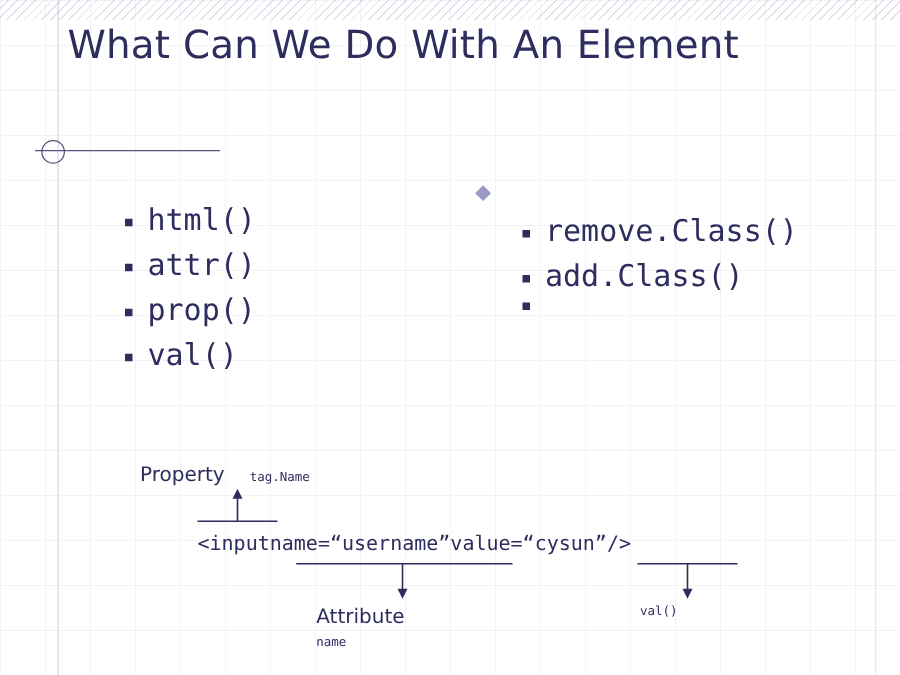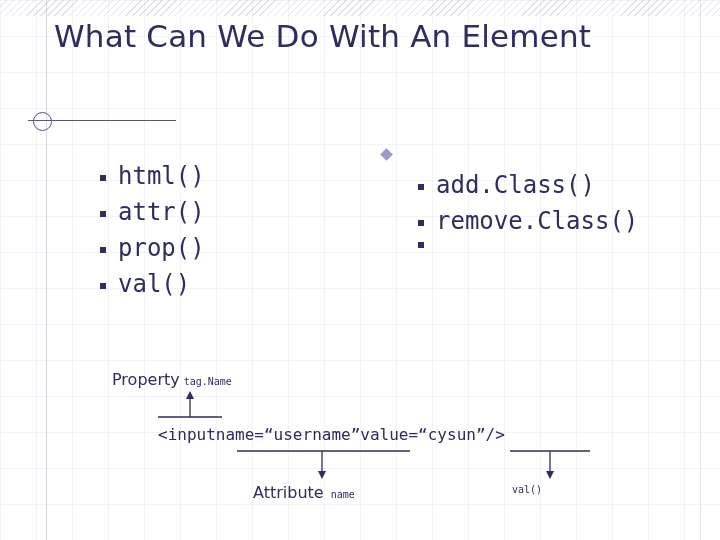--- a/index.html
+++ b/index.html
@@ -163,23 +163,23 @@
 
   .dlabel {
     position: absolute;
     color: #2d2d5e;
     white-space: nowrap;
   }
   .sans16 { font-family: "DejaVu Sans", sans-serif; font-size: 16px; }
   .mono15 { font-family: "DejaVu Sans Mono", monospace; font-size: 10px; }
   .mono16 { font-family: "DejaVu Sans Mono", monospace; font-size: 16px; }
 
-  .prop-row  { left: 112px; top: 370px; display: flex; align-items: baseline; gap: 4px; }
+  .prop-row  { left: 112px; top: 370px; display: flex; align-items: baseline; gap: 20px; }
   .code-row  { left: 158px; top: 425px; display: flex; align-items: baseline; gap: 0px; }
-  .attr-row  { left: 253px; top: 483px; display: flex; align-items: baseline; gap: 7px; }
+  .attr-row  { left: 253px; top: 483px; display: flex; align-items: baseline; gap: 7px; flex-direction: column; }
   .valfn     { left: 512px; top: 484px; }
 </style>
 </head>
 <body>
 
 <div id="slide">
 
   <div class="grid"></div>
   <div class="top-strip"></div>
   <div class="v-accent"></div>
@@ -208,25 +208,25 @@
       <span>val()</span>
     </div>
   </div>
 
   <div class="col col-right">
     <div class="l1">
       <span class="diamond"></span>
     </div>
     <div class="l2">
       <span class="sq"></span>
+      <span>remove.Class()</span>
+    </div>
+    <div class="l2">
+      <span class="sq"></span>
       <span>add.Class()</span>
-    </div>
-    <div class="l2">
-      <span class="sq"></span>
-      <span>remove.Class()</span>
     </div>
     <div class="l2">
       <span class="sq"></span>
     </div>
   </div>
 
   <div class="diagram">
 
     <div class="dlabel prop-row">
       <span class="sans16">Property</span>

